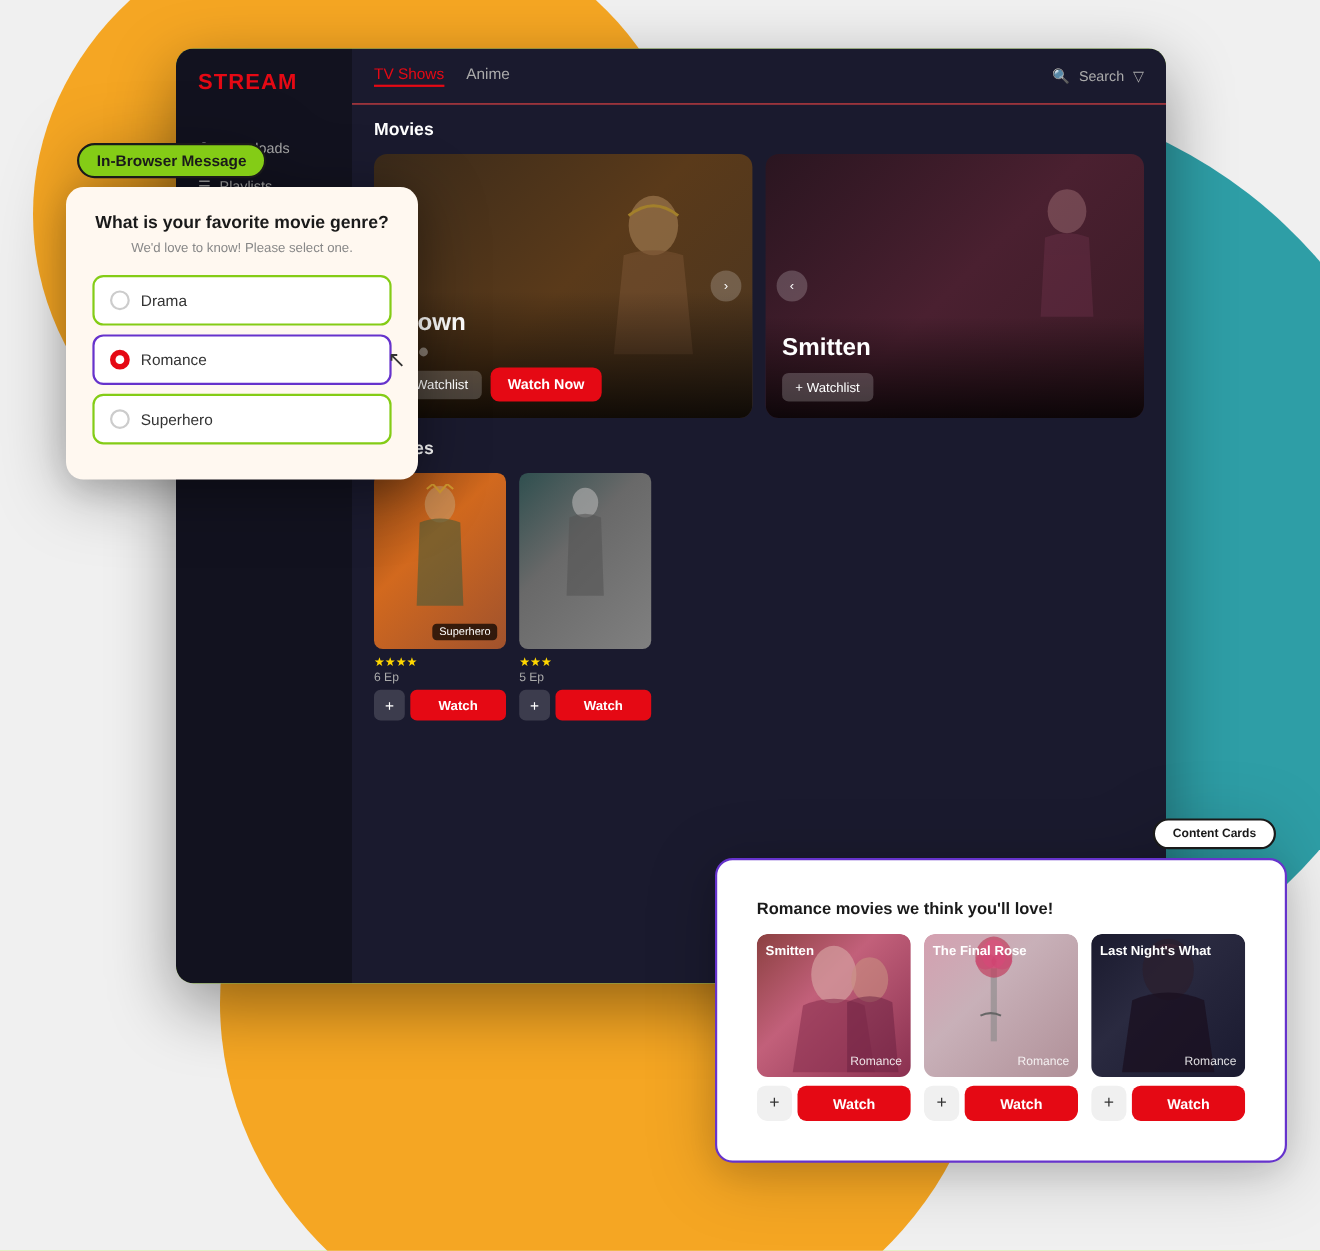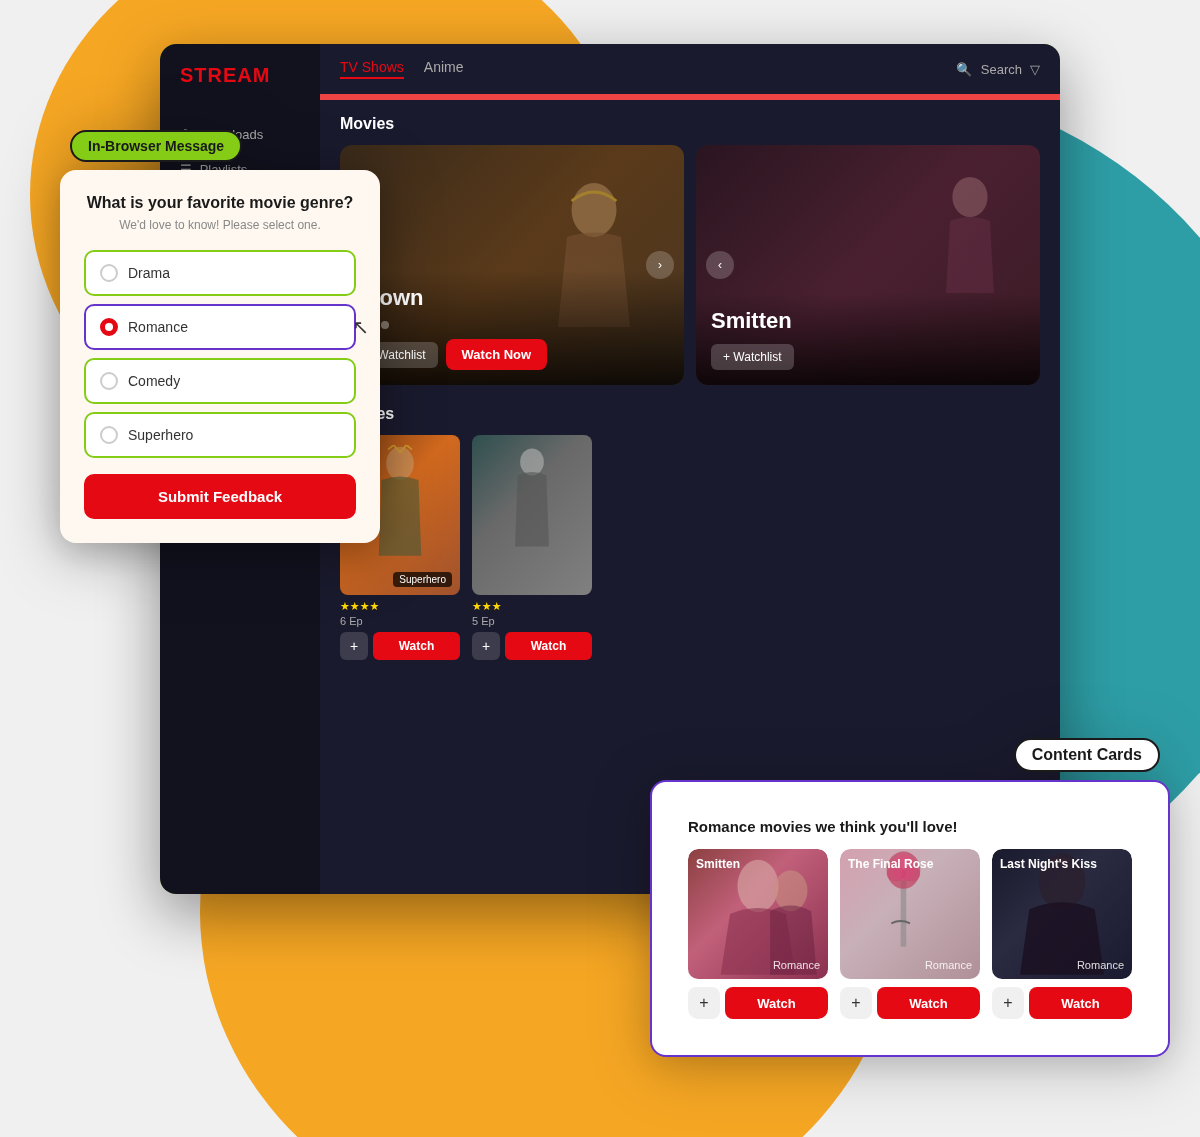--- a/index.html
+++ b/index.html
@@ -106,21 +106,21 @@
       right: 0;
       height: 100%;
       background: #1a1a2e;
     }
 
     .app-topbar {
       display: flex;
       align-items: center;
       padding: 15px 20px;
       gap: 20px;
-      border-bottom: 6px solid #ef4444;
+      border-bottom: 1px solid #ef4444;
     }
 
     .app-nav-tabs {
       display: flex;
       gap: 20px;
     }
 
     .nav-tab {
       color: #aaa;
       font-size: 14px;
@@ -460,21 +460,21 @@
       width: 520px;
       z-index: 10;
       filter: drop-shadow(0 10px 30px rgba(0,0,0,0.2));
     }
 
     .cc-label {
       background: #fff;
       border: 2px solid #1a1a1a;
       border-radius: 20px;
       padding: 6px 16px;
-      font-size: 16px;
+      font-size: 11px;
       font-weight: 600;
       color: #1a1a1a;
       display: inline-block;
       margin-bottom: 8px;
       float: right;
       margin-right: 10px;
       text-align: center;
     }
 
     .cc-panel {
@@ -756,34 +756,29 @@
     </div>
 
     
     <div class="radio-option selected" style="position:relative;">
       <div class="radio-circle selected"></div>
       <span class="radio-label">Romance</span>
       <span class="cursor-icon">↖</span>
     </div>
 
     
-    <div class="radio-option">
-      <div class="radio-circle"></div>
-      <span class="radio-label">Comedy</span>
-    </div>
 
     
     <div class="radio-option">
       <div class="radio-circle"></div>
       <span class="radio-label">Superhero</span>
     </div>
 
     
 
-    <button class="btn-submit">Submit Feedback</button>
   </div>
 </div>
 
 <div class="content-cards-container">
   <div class="cc-label">Content Cards</div>
   <div class="cc-panel">
     <div class="cc-title">Romance movies we think you'll love!</div>
     <div class="cc-movies">
 
       <div class="cc-movie">
@@ -822,21 +817,21 @@
         </div>
       </div>
 
       <div class="cc-movie">
         <div class="cc-movie-thumb cc-movie-lastnightkiss">
           <svg viewBox="0 0 150 130" style="position:absolute;top:0;left:0;width:100%;height:100%;">
             <ellipse cx="75" cy="30" rx="25" ry="30" fill="#2a2030" opacity="0.9"></ellipse>
             <path d="M40 60 Q75 45 110 60 L120 130 H30 Z" fill="#1a1020" opacity="0.8"></path>
             <path d="M60 10 Q75 0 90 10 Q80 5 75 15 Q70 5 60 10 Z" fill="#3a2535" opacity="0.7"></path>
           </svg>
-          <div class="cc-movie-name">Last Night's Kiss</div>
+          <div class="cc-movie-name">Last Night's What</div>
           <div class="cc-movie-genre">Romance</div>
         </div>
         <div class="cc-movie-actions">
           <button class="cc-btn-plus">+</button>
           <button class="cc-btn-watch">Watch</button>
         </div>
       </div>
     </div>
   </div>
 </div>

